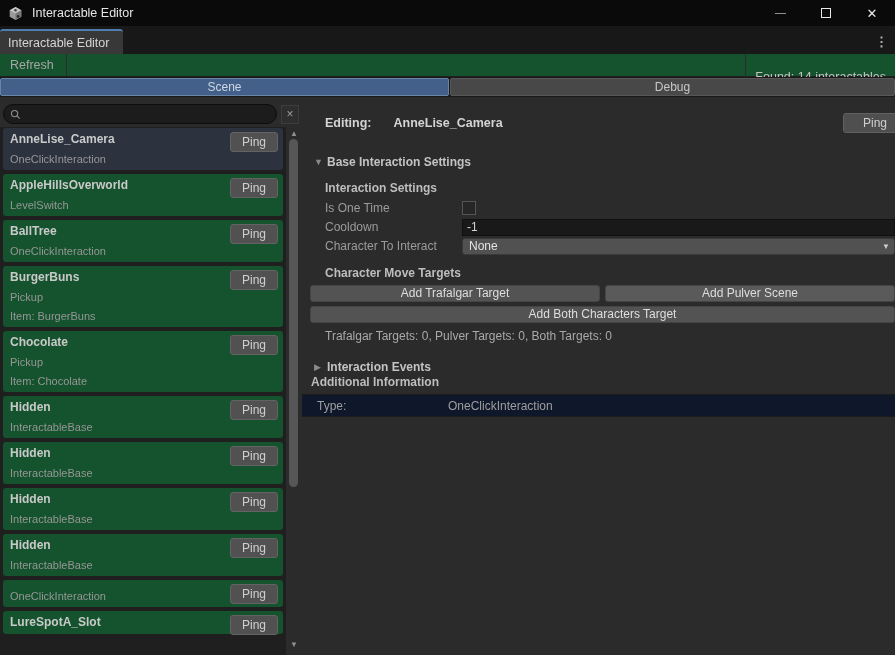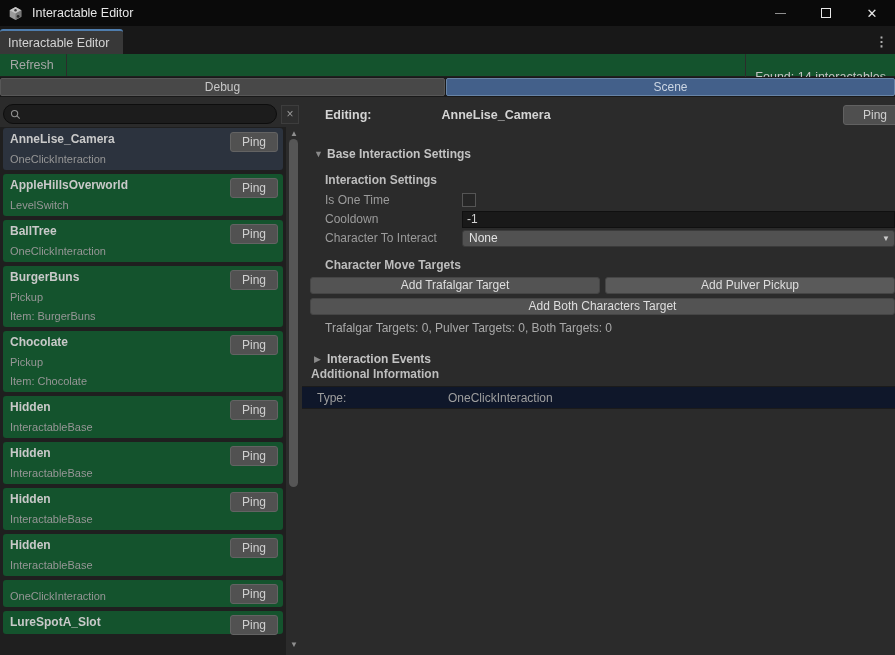--- a/index.html
+++ b/index.html
@@ -66,22 +66,22 @@
   .scrollbar{width:16px;position:relative;background:#2b2b2b;}
   .sb-arrow{position:absolute;left:0;width:100%;text-align:center;color:#8f8f8f;
     font-size:8px;line-height:10px;}
   .sb-up{top:2px;}
   .sb-down{bottom:5px;}
   .sb-thumb{position:absolute;left:3px;top:12px;width:9px;height:348px;
     background:#565656;border-radius:5px;}
 
   
   .right-panel{flex:1;background:#2b2b2b;position:relative;min-width:0;}
-  .editing-row{margin:8px 0 0 0;height:20px;position:relative;display:flex;
-    align-items:center;padding-left:23px;gap:48px;}
+  .editing-row{margin:16px 0 0 0;height:20px;position:relative;display:flex;
+    align-items:center;padding-left:23px;}
   .editing-label{font-size:12.5px;font-weight:bold;color:#d4d4d4;}
   .editing-value{font-size:12.5px;font-weight:bold;color:#d4d4d4;margin-left:22px;}
   .ping-top{position:absolute;right:-12px;top:0;width:64px;height:20px;
     background:#4f4f4f;border:1px solid #616161;border-radius:3px;color:#cfcfcf;
     font-size:12px;line-height:18px;text-align:center;}
   .foldout{display:flex;align-items:center;padding-left:12px;height:16px;}
   .foldout.base{margin-top:21px;}
   .foldout.events{margin-top:15px;}
   .tri{color:#8a8a8a;font-size:9px;width:13px;flex:none;}
   .foldout-label{font-size:12px;font-weight:bold;color:#c3c3c3;}
@@ -148,22 +148,22 @@
     </div>
     <div class="tab-menu">⋮</div>
   </div>
 
   <div class="toolbar">
     <div class="toolbar-refresh">Refresh</div>
     <div class="toolbar-found">Found: 14 interactables</div>
   </div>
 
   <div class="mode-tabs">
+    <div class="mode-tab scene">Scene</div>
     <div class="mode-tab debug">Debug</div>
-    <div class="mode-tab scene">Scene</div>
   </div>
 
   <div class="content">
 
     <div class="left-panel">
       <div class="search-row">
         <div class="search-field">
           <svg width="11" height="11" viewBox="0 0 12 12">
             <circle cx="5" cy="5" r="3.4" fill="none" stroke="#8f8f8f" stroke-width="1.2"></circle>
             <line x1="7.6" y1="7.6" x2="10.6" y2="10.6" stroke="#8f8f8f" stroke-width="1.2"></line>
@@ -297,21 +297,21 @@
         <div class="dropdown">
           <span class="dropdown-value">None</span>
           <span class="dd-arrow">▼</span>
         </div>
       </div>
 
       <div class="section-header targets">Character Move Targets</div>
 
       <div class="btn-row">
         <div class="btn half">Add Trafalgar Target</div>
-        <div class="btn half lighter">Add Pulver Pickup</div>
+        <div class="btn half lighter">Add Pulver Scene</div>
       </div>
       <div class="btn full">Add Both Characters Target</div>
 
       <div class="summary">Trafalgar Targets: 0, Pulver Targets: 0, Both Targets: 0</div>
 
       <div class="foldout events">
         <span class="tri">▶</span>
         <span class="foldout-label">Interaction Events</span>
       </div>
 

